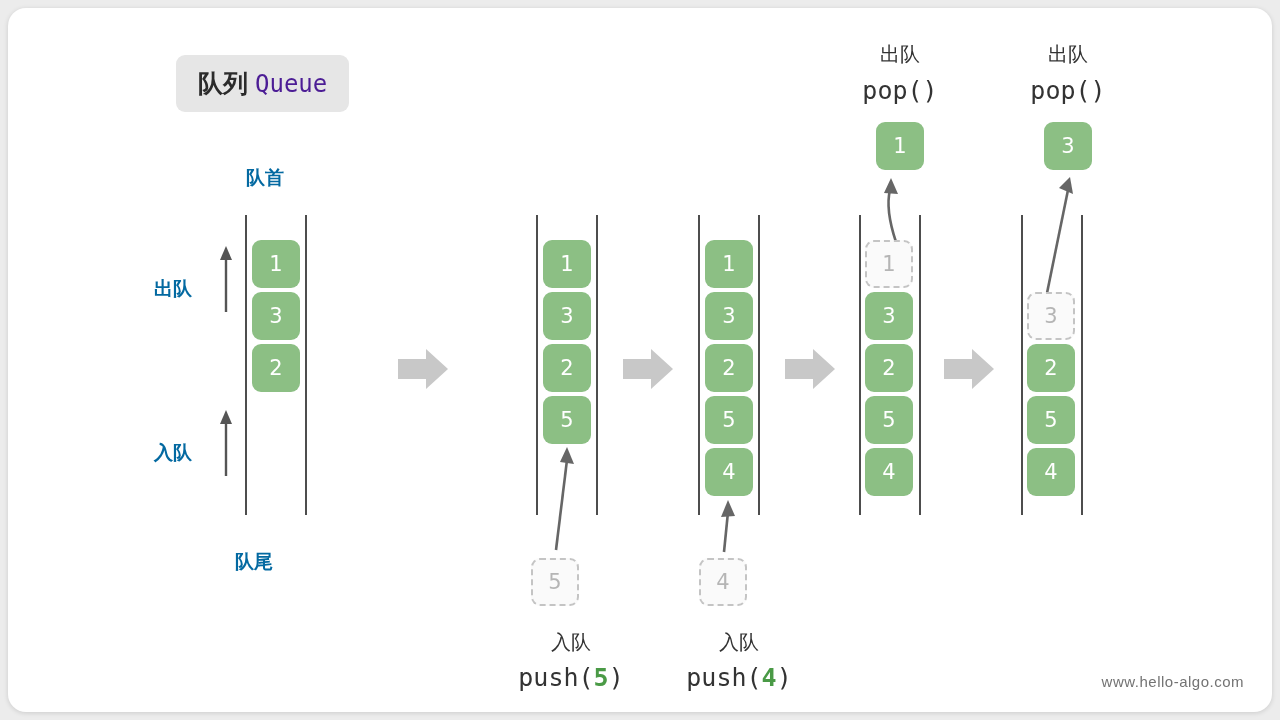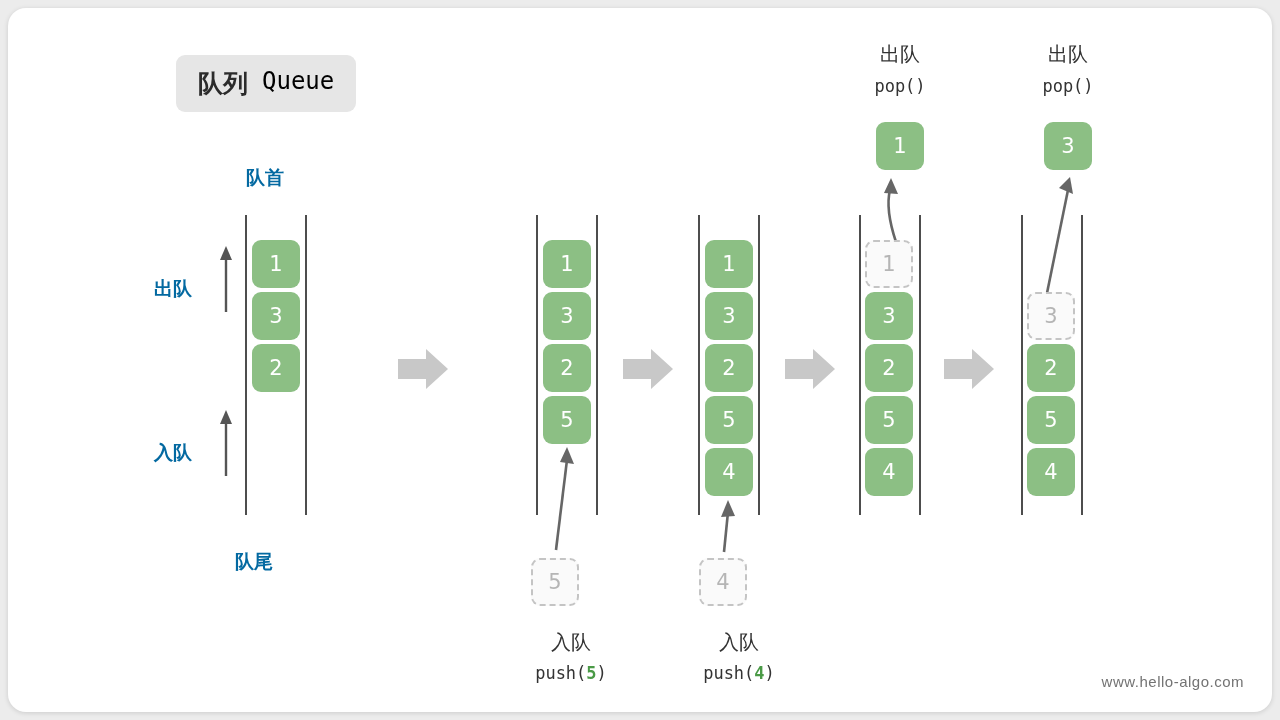--- a/index.html
+++ b/index.html
@@ -18,45 +18,45 @@
     overflow:hidden;
   }
   .abs{position:absolute;}
 
   
   #title-badge{
     left:168px;top:47px;
     padding:12px 22px;
     background:#e6e6e6;
     border-radius:9px;
-    display:flex;align-items:flex-start;gap:14px;
+    display:flex;align-items:center;gap:7px;
     white-space:nowrap;
   }
   #title-badge .cn{
     font-size:25px;font-weight:bold;color:#2b2b2b;
     font-family:"DejaVu Sans",sans-serif;
   }
   #title-badge .en{
-    font-size:24px;color:#000000;
+    font-size:24px;color:#4c1d95;
     font-family:"DejaVu Sans Mono","Liberation Mono",monospace;
   }
 
   
   .cap{
     font-size:19px;font-weight:bold;color:#0369a1;
     font-family:"DejaVu Sans",sans-serif;
     white-space:nowrap;
   }
   .op-cn{
     font-size:20px;color:#333;
     font-family:"DejaVu Sans",sans-serif;
     white-space:nowrap;text-align:center;
   }
   .op-code{
-    font-size:17px;color:#333;
+    font-size:25px;color:#333;
     font-family:"DejaVu Sans Mono","Liberation Mono",monospace;
     white-space:nowrap;text-align:center;
   }
   .op-code .num{color:#4a9a46;font-weight:bold;}
 
   
   .rail{
     width:2px;background:#4d4d4d;
   }
 

